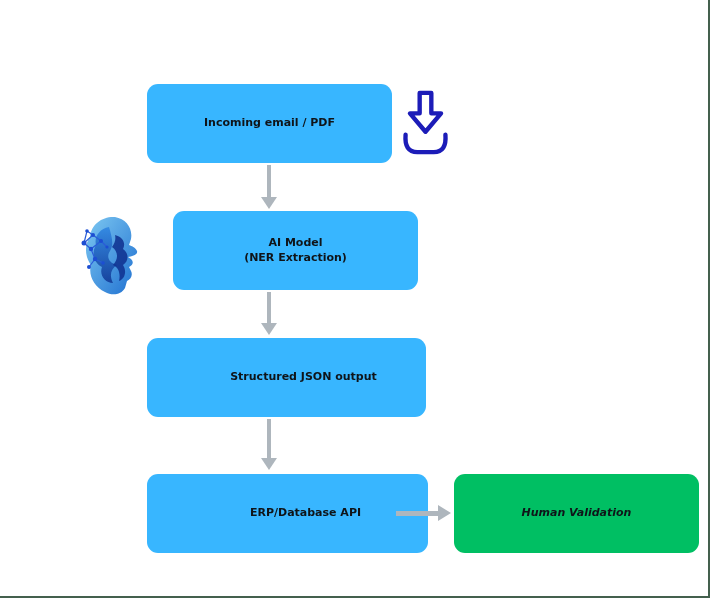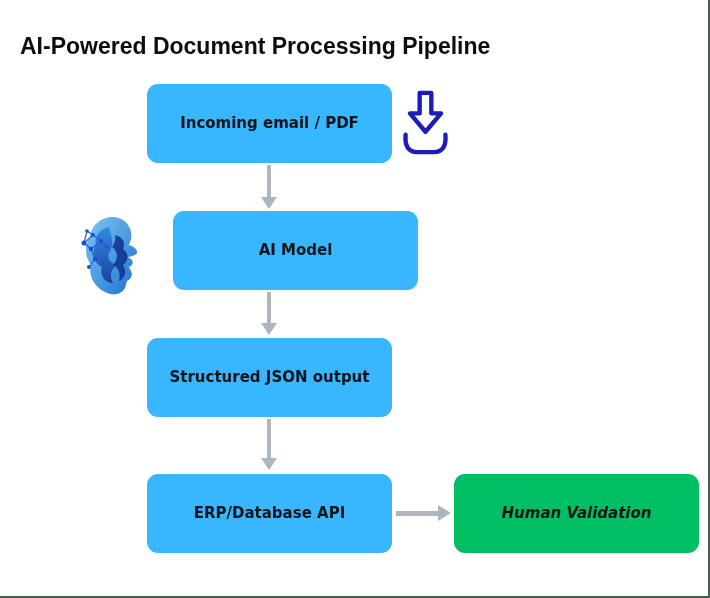--- a/index.html
+++ b/index.html
@@ -19,29 +19,29 @@
     letter-spacing:0;
     font-family:"Liberation Sans",sans-serif;
   }
   .node{
     position:absolute;
     width:245px;height:79px;
     border-radius:11px;
     display:flex;flex-direction:column;align-items:center;justify-content:center;
     text-align:center;
     font-family:"DejaVu Sans","Liberation Sans",sans-serif;
-    font-weight:bold;font-size:15px;color:#0f1419;
+    font-weight:bold;font-size:11px;color:#0f1419;
     line-height:1.35;
   }
   .node.blue{background:#38b6ff;}
   .node.green{background:#00bf63;}
   .n1{left:147px;top:84px;}
   .n2{left:147px;top:211px;margin-left:26px;}
-  .n3{left:147px;top:338px;}
-  .n4{left:147px;top:474px;}
+  .n3{left:147px;top:338px;padding-left:34px;}
+  .n4{left:147px;top:474px;padding-left:36px;}
   .n5{left:454px;top:474px;font-style:italic;}
   .stem-v{
     position:absolute;left:267px;width:4px;background:#aeb6bd;
   }
   .head-down{
     position:absolute;left:261px;width:0;height:0;
     border-left:8px solid transparent;
     border-right:8px solid transparent;
     border-top:12px solid #aeb6bd;
   }
@@ -55,21 +55,20 @@
     border-left:13px solid #aeb6bd;
   }
   .dl-icon{position:absolute;left:402px;top:90px;}
   .ai-icon{position:absolute;left:79px;top:213px;}
 </style>
 </head>
 <body>
 
 <div class="page">
 
-  <h1 class="title">AI-Powered Document Processing Pipeline</h1>
 
   <div class="node blue n1">
     <span>Incoming email / PDF</span>
   </div>
 
   <span class="dl-icon">
     <svg width="47" height="68" viewBox="0 0 48 70">
       <path d="M18 3 h12 v21 h10 L24 43 L8 24 h10 Z" fill="#ffffff" stroke="#1c1cb8" stroke-width="4.5" stroke-linejoin="round"></path>
       <path d="M3.5 46 q -1.5 18 12 18 h17 q 13.5 0 12 -18" fill="none" stroke="#1c1cb8" stroke-width="4.5" stroke-linecap="round"></path>
     </svg>
@@ -110,20 +109,21 @@
           <circle cx="16" cy="46" r="2.2"></circle>
         <circle cx="24" cy="50" r="1.8"></circle>
           <circle cx="10" cy="54" r="2"></circle>
         <circle cx="28" cy="34" r="1.6"></circle>
       </g>
     </svg>
   </span>
 
   <div class="node blue n2">
     <span>AI Model</span>
+    <span>(NER Extraction)</span>
   </div>
 
   <div class="stem-v" style="top:292px;height:32px;"></div>
   <div class="head-down" style="top:323px;"></div>
 
   <div class="node blue n3">
     <span>Structured JSON output</span>
   </div>
 
   <div class="stem-v" style="top:419px;height:40px;"></div>

